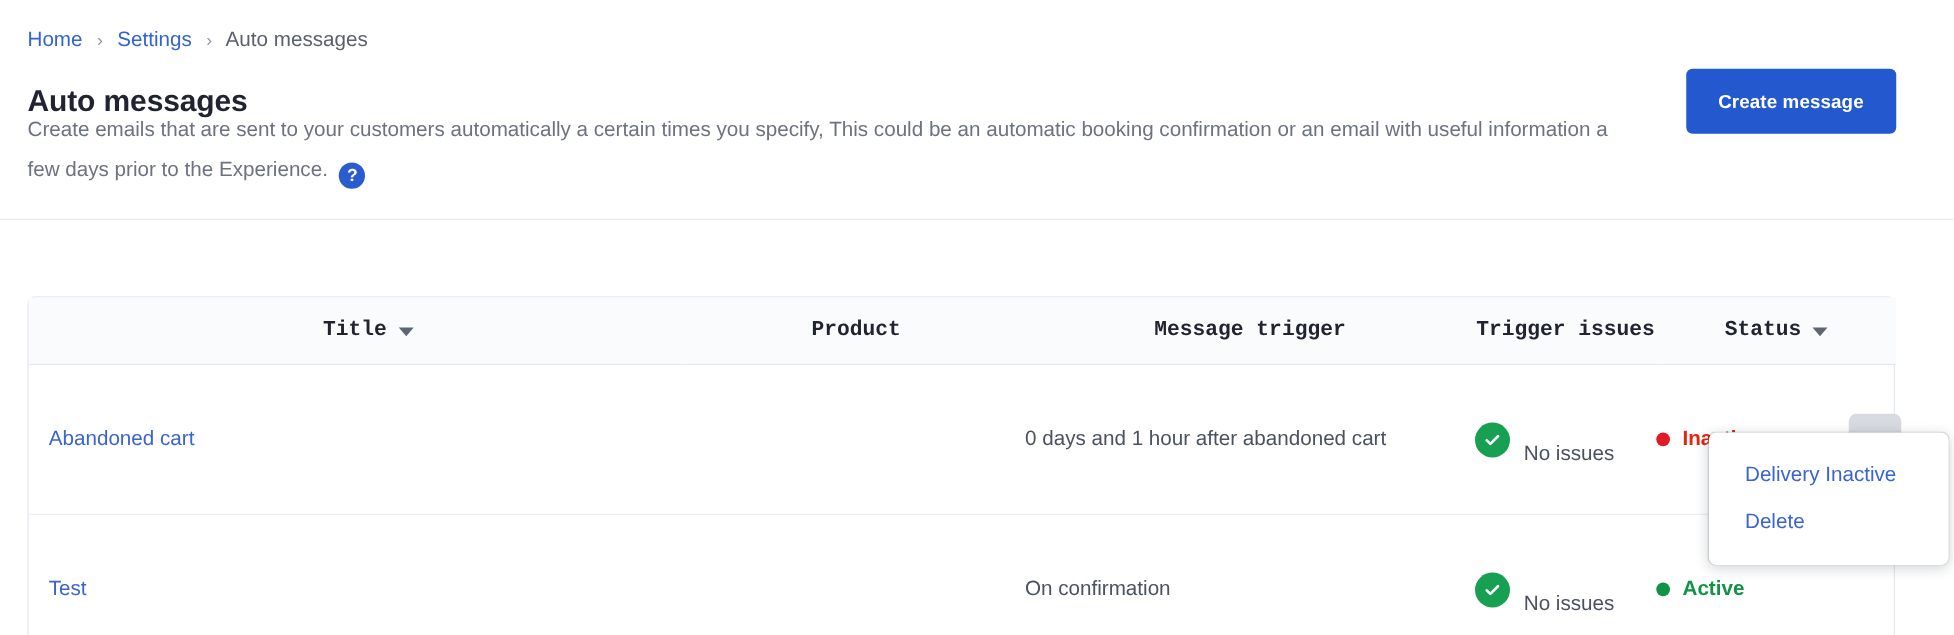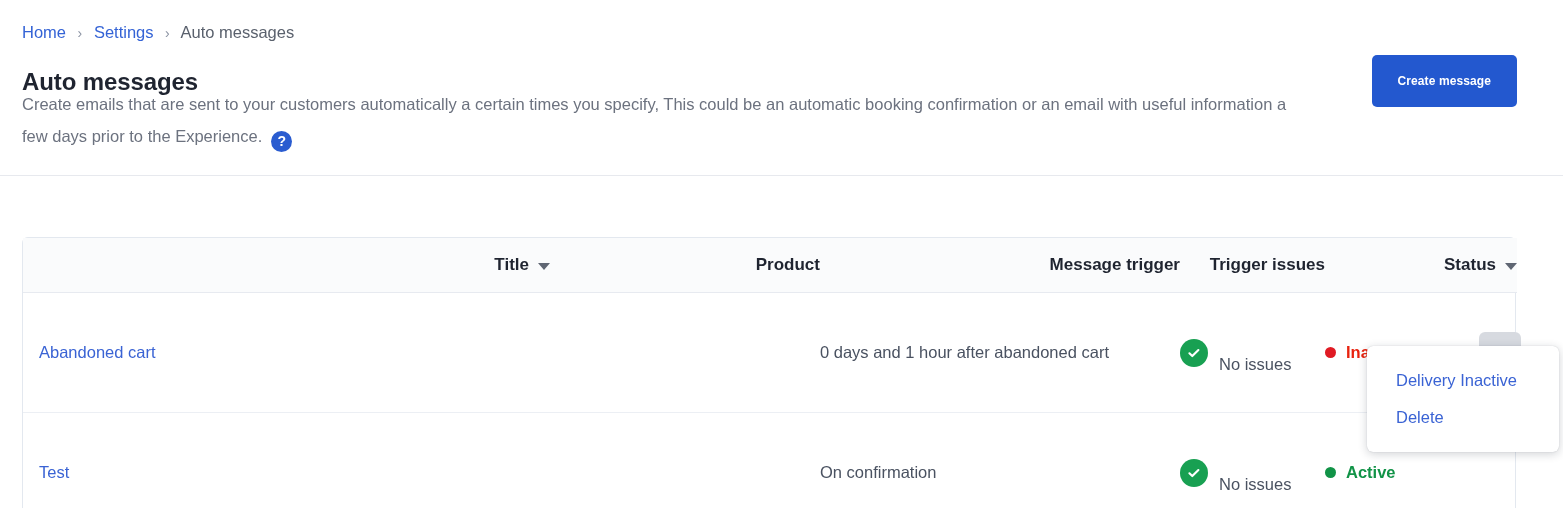--- a/index.html
+++ b/index.html
@@ -59,21 +59,21 @@
   }
 
   .create-btn {
     position: absolute; right: 46px; top: 55px;
     background: #2358cf;
     color: #ffffff;
     border: none;
     border-radius: 5px;
     padding: 0 26px;
     height: 52px;
-    font-size: 12px; font-weight: bold;
+    font-size: 15px; font-weight: bold;
     font-family: "Liberation Sans", sans-serif;
     cursor: pointer;
     letter-spacing: 0.1px;
   }
 
   
   .body-area {
     position: absolute; left: 0; top: 177px; width: 1563px; height: 331px;
     background: #ffffff;
   }
@@ -87,29 +87,30 @@
     overflow: visible;
   }
 
   table.msg-table {
     width: 100%;
     border-collapse: collapse;
     table-layout: fixed;
   }
   table.msg-table thead tr { background: #fafbfc; }
   table.msg-table thead th {
-    text-align: right;
+    text-align: center;
     font-size: 17px;
     font-weight: bold;
     color: #1f2430;
     padding: 17px 0 17px 0;
     border-bottom: 1px solid #e7eaf0;
     height: 52px;
     vertical-align: middle;
     white-space: nowrap;
+    font-family: Liberation Mono, monospace;
   }
   table.msg-table tbody td {
     font-size: 16.5px;
     color: #4a5261;
     padding: 38px 0;
     border-bottom: 1px solid #eceff4;
     height: 73px;
     vertical-align: middle;
     white-space: nowrap;
   }

